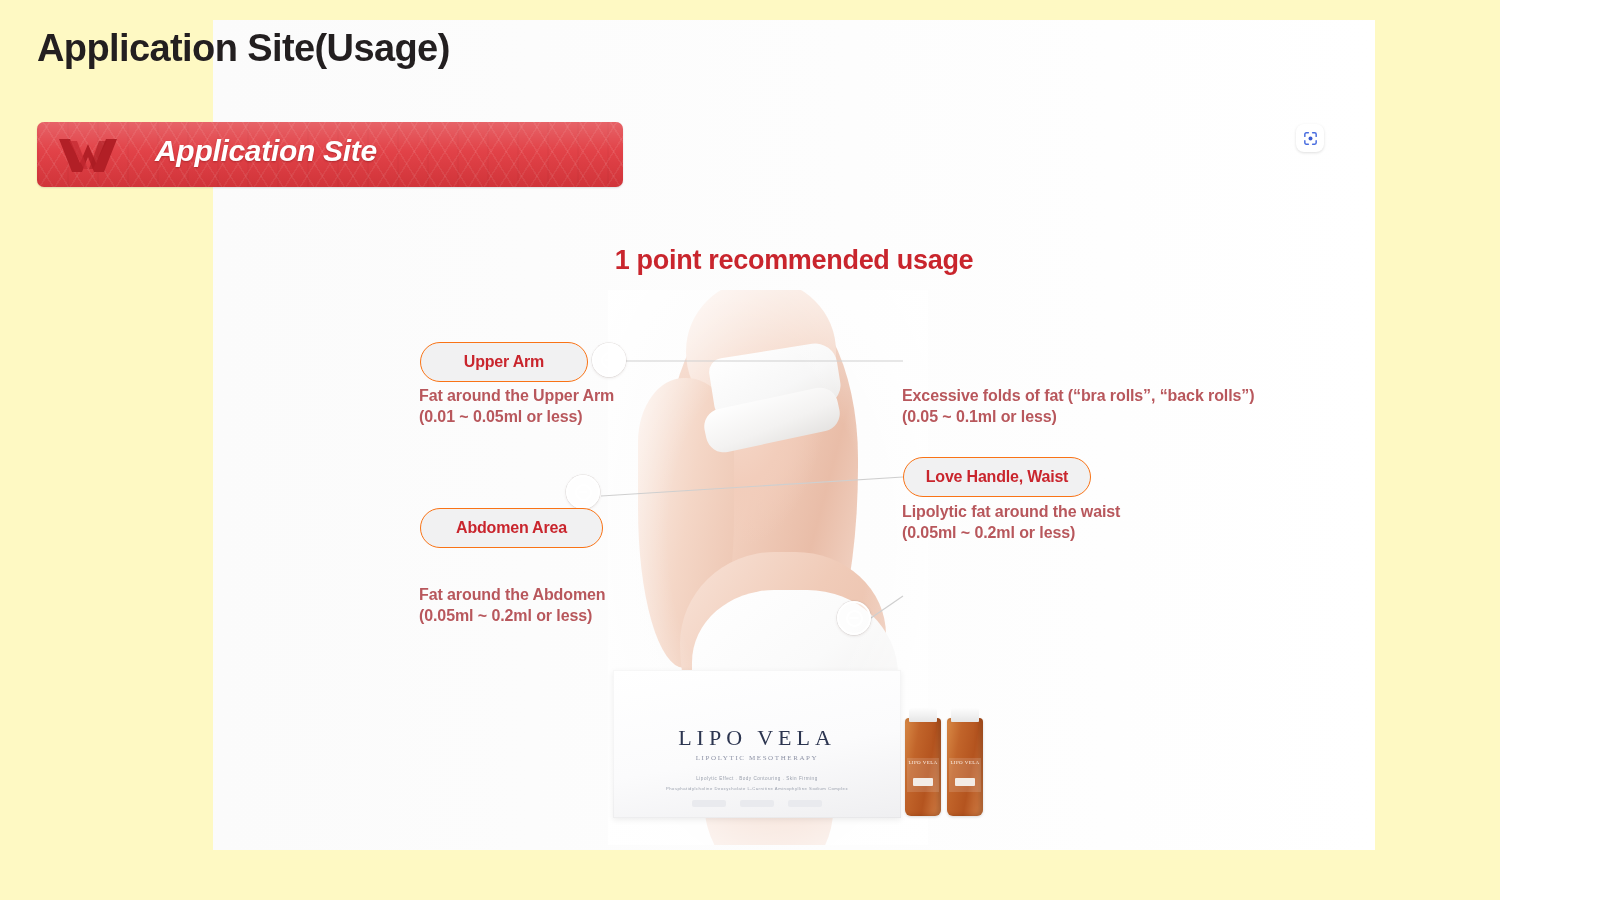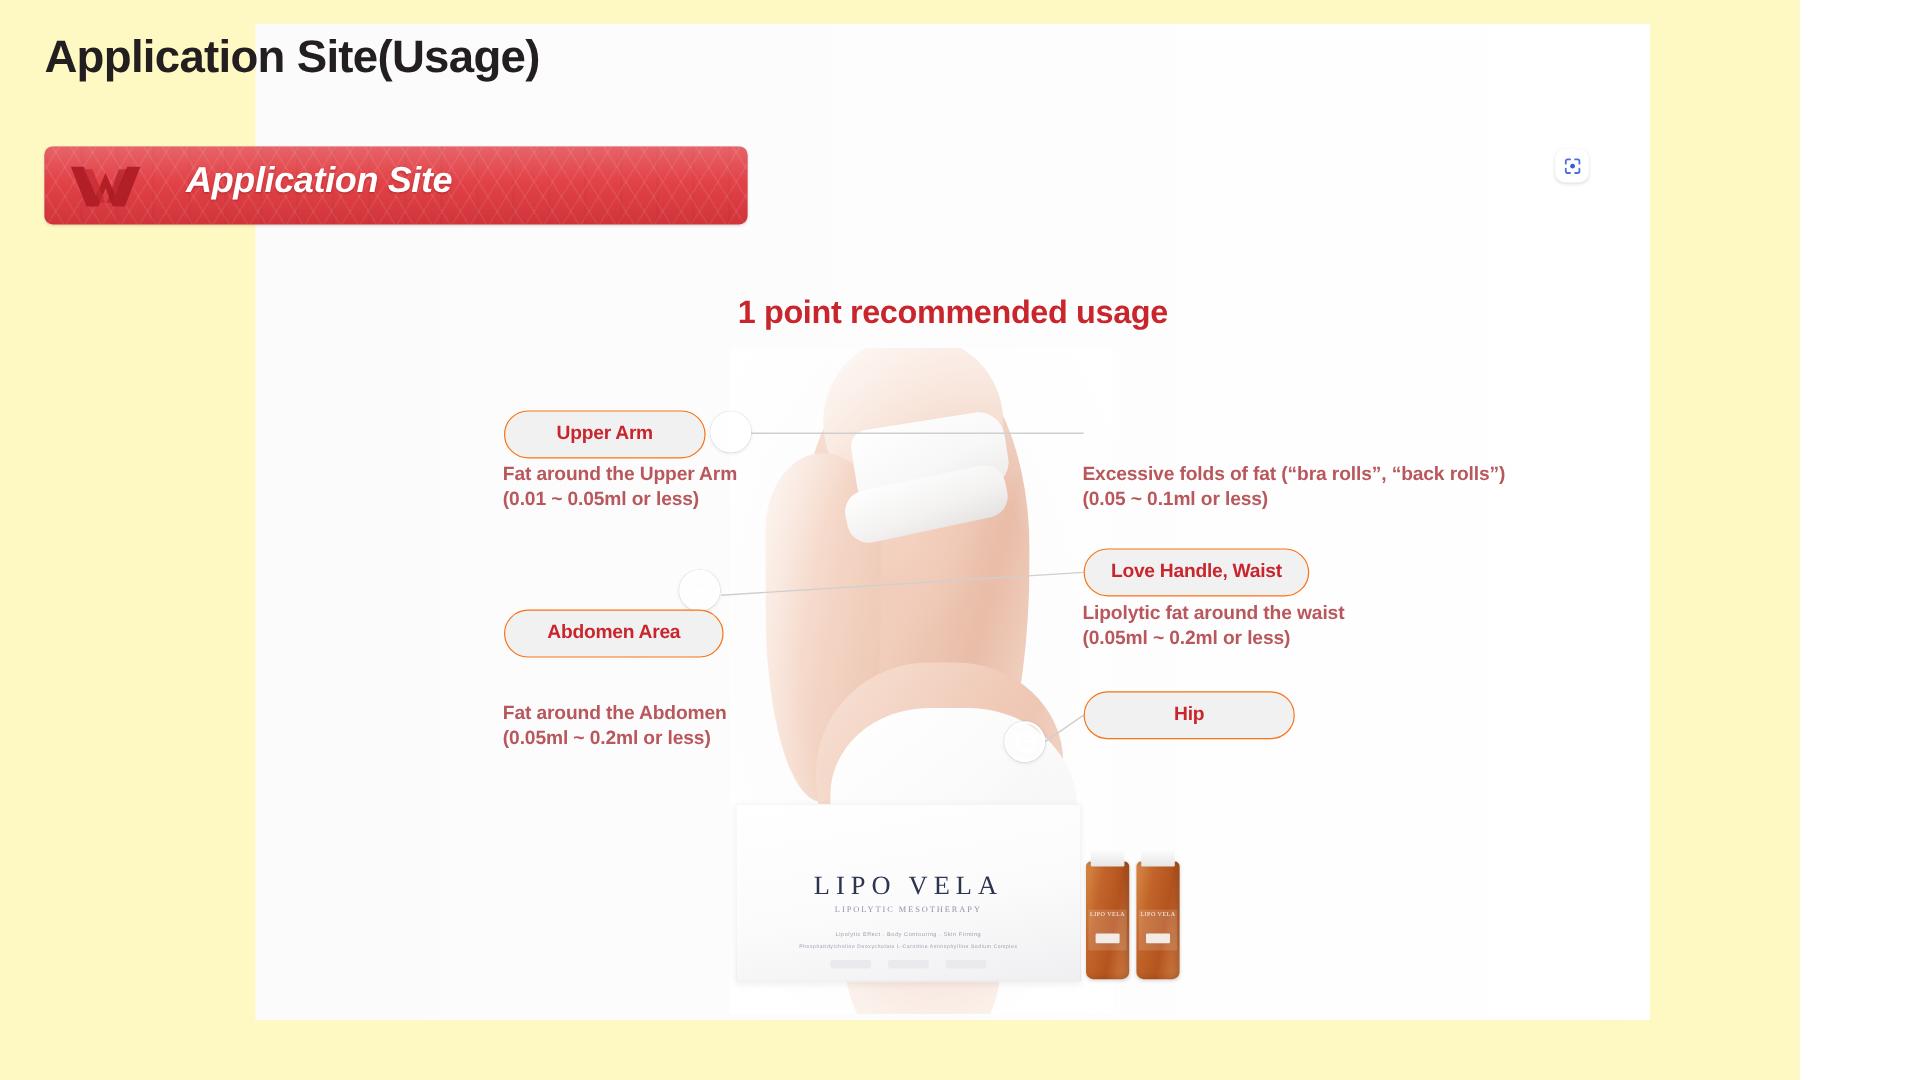--- a/index.html
+++ b/index.html
@@ -443,23 +443,20 @@
     </div>
 
     <div class="pill" style="left:207px; top:293px; width:183px;">
       <span class="pill-text">Abdomen  Area</span>
     </div>
     <div class="desc" style="left:206px; top:337px;margin-top:32px;">
       <span class="l1">Fat around the Abdomen</span>
       <span class="l2">(0.05ml ~ 0.2ml or less)</span>
     </div>
 
-    <div class="pill" style="left:690px; top:361px; width:176px;">
-      <span class="pill-text">Hip</span>
-    </div>
 
     <div class="product">
       <div class="box">
         <div class="box-brand">LIPO VELA</div>
         <div class="box-sub">LIPOLYTIC MESOTHERAPY</div>
         <div class="box-line a">Lipolytic Effect   .   Body Contouring   .   Skin Firming</div>
         <div class="box-line b">Phosphatidylcholine  Deoxycholate  L-Carnitine  Aminophylline  Sodium  Complex</div>
         <div class="box-badges">
           <div class="badge-chip"></div>
           <div class="badge-chip"></div>

